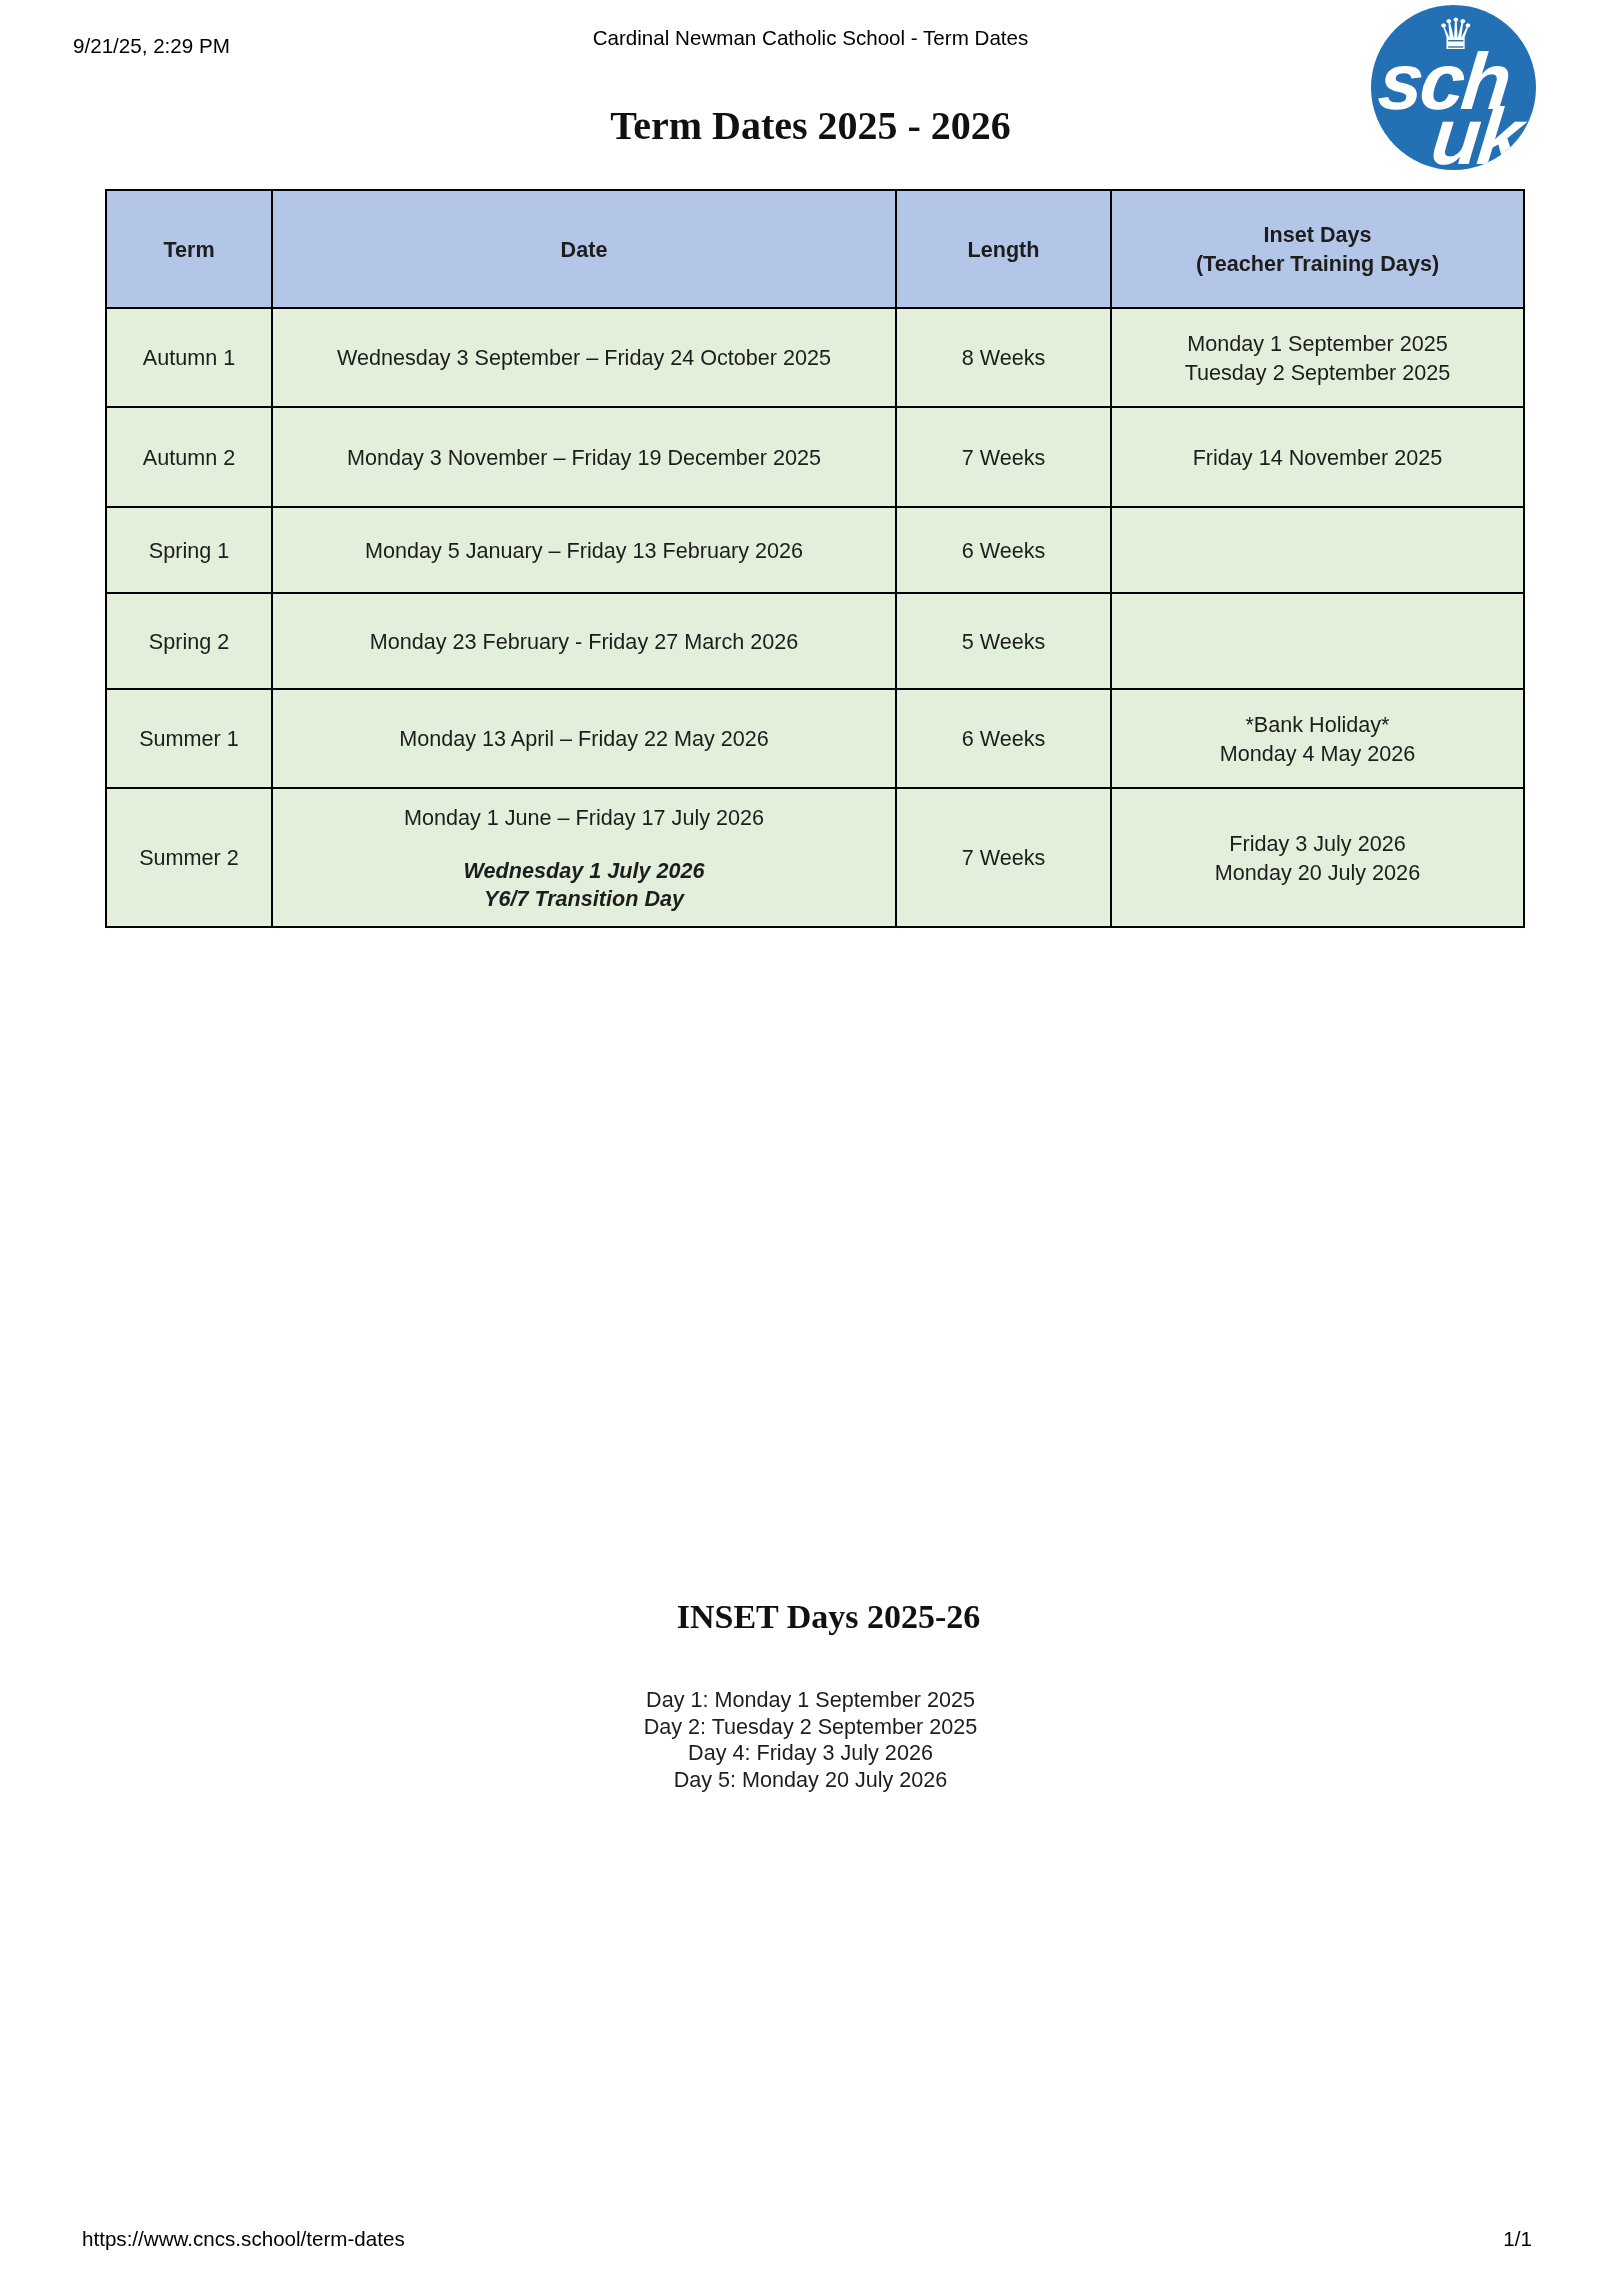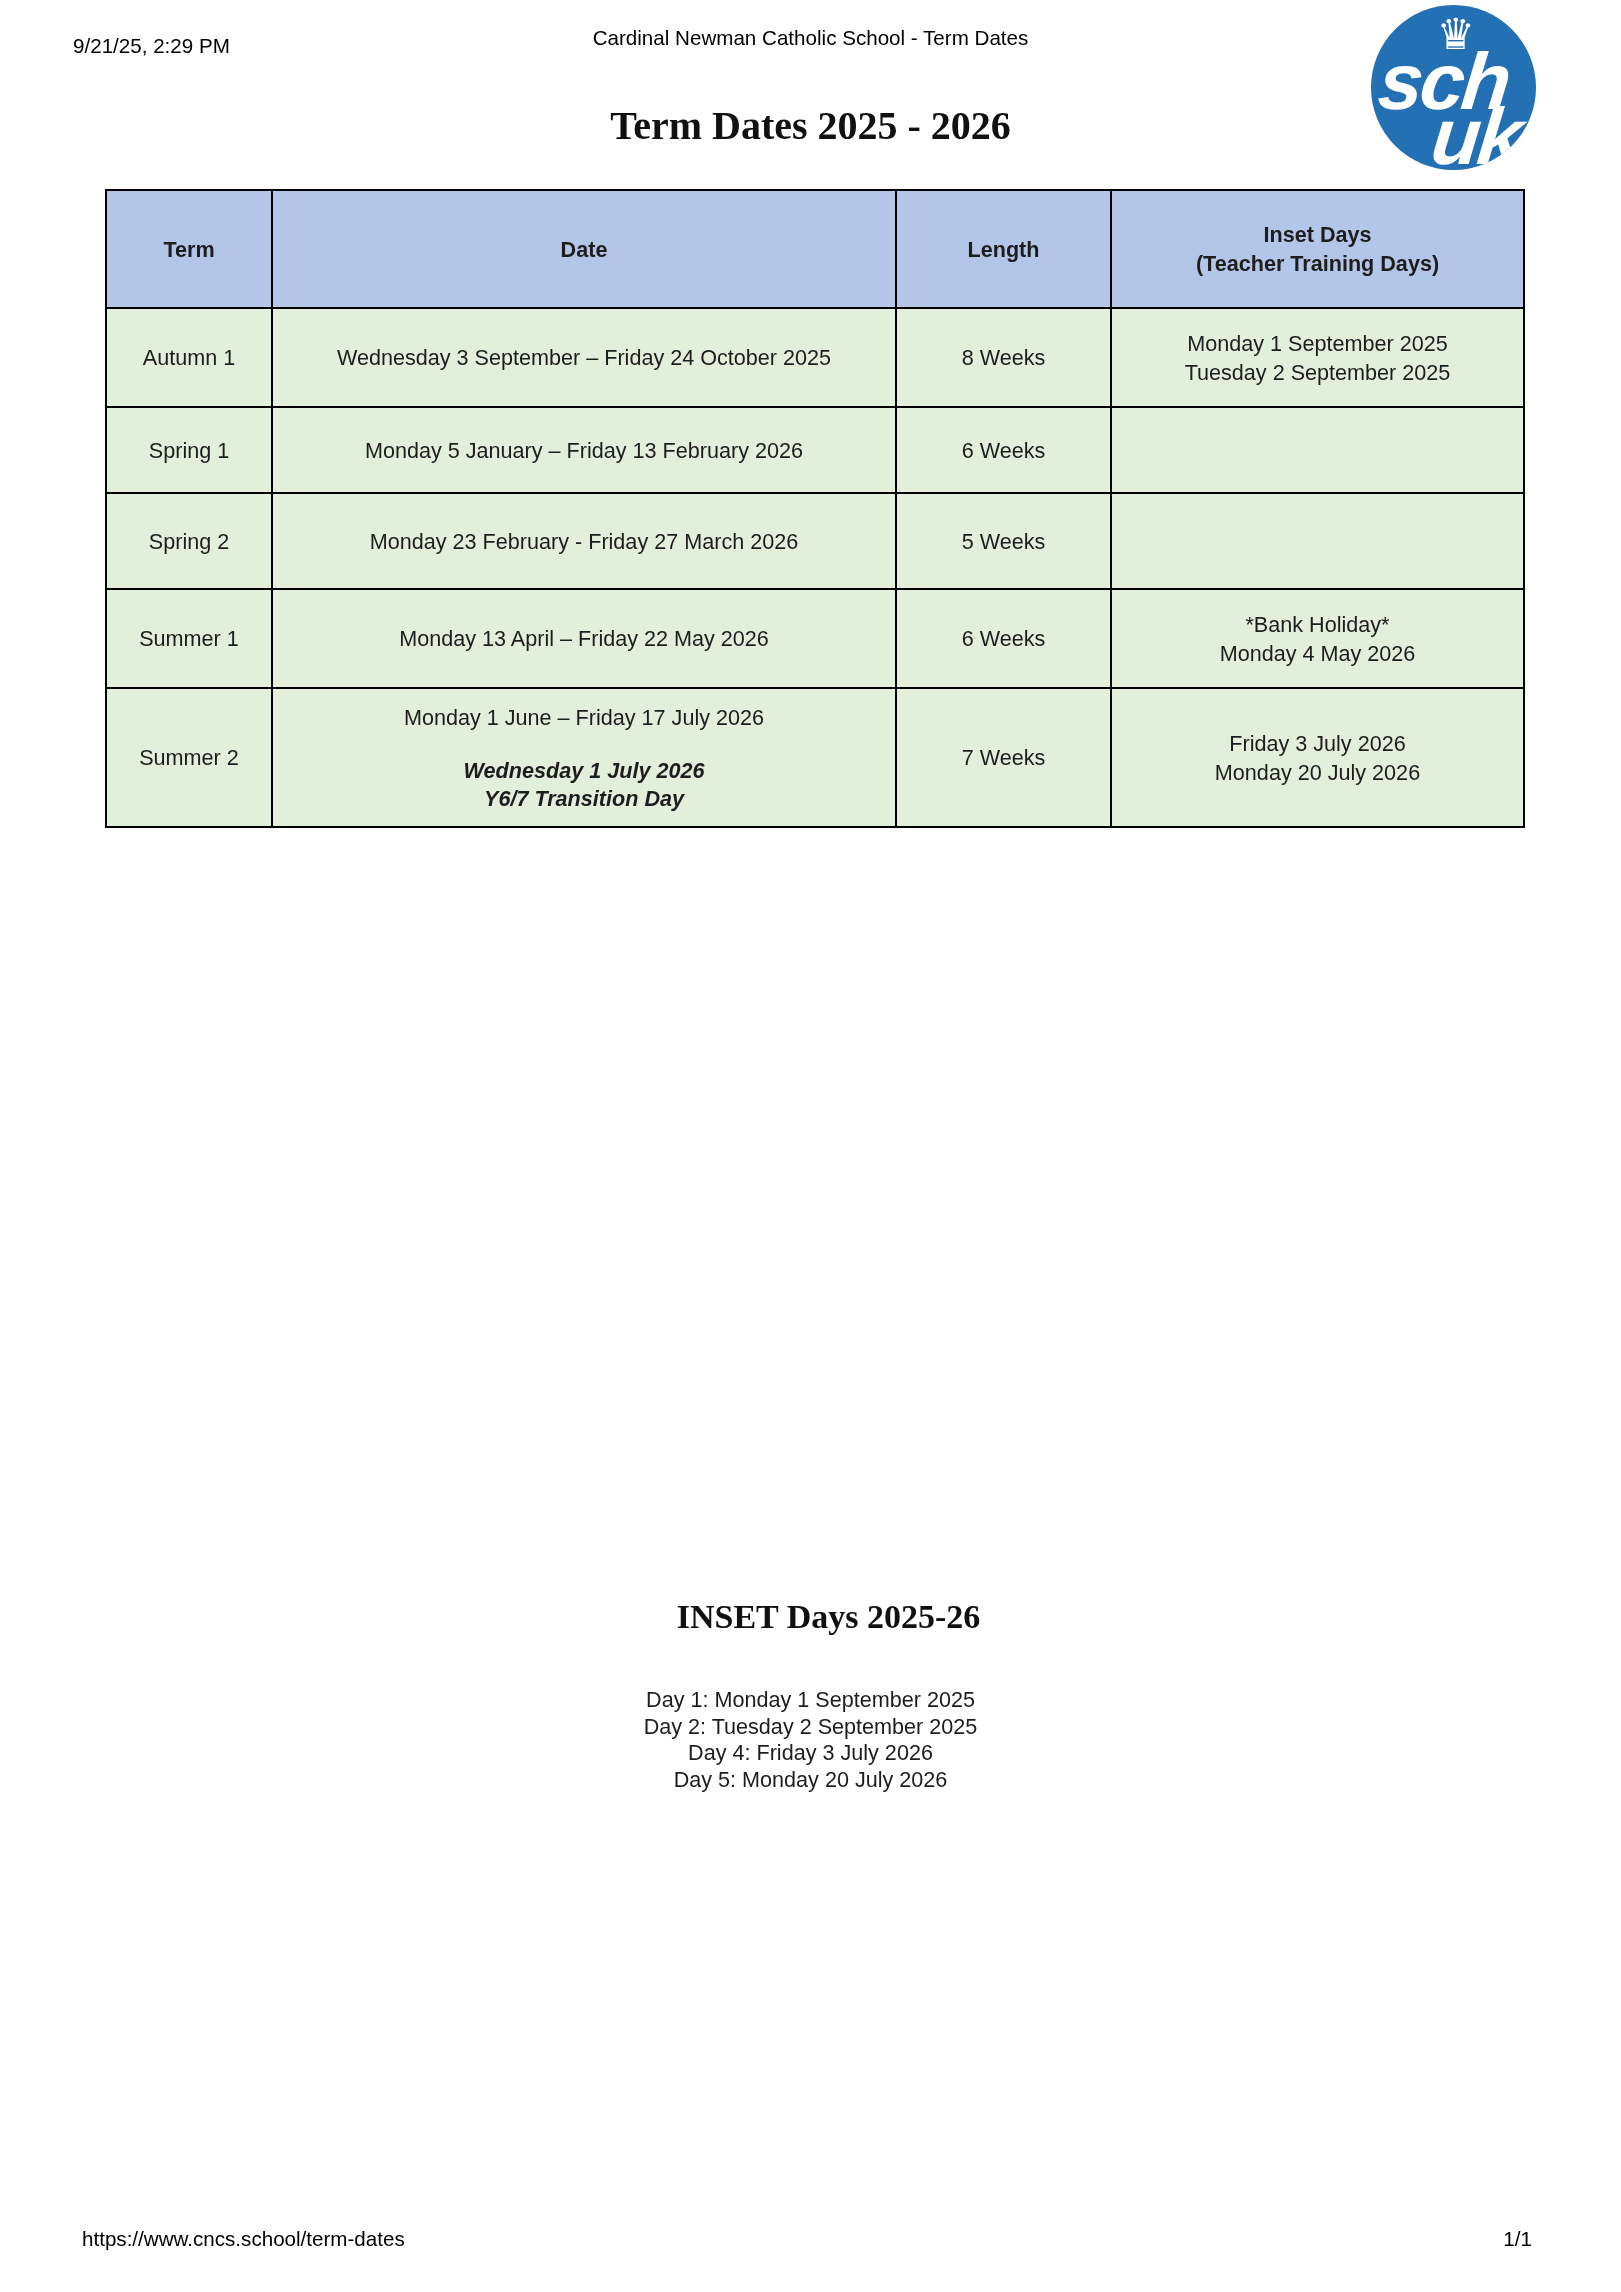--- a/index.html
+++ b/index.html
@@ -140,20 +140,28 @@
     <tbody>
       <tr class="r1">
         <td>Autumn 1</td>
         <td>Wednesday 3 September – Friday 24 October 2025</td>
         <td>8 Weeks</td>
         <td>
           <div class="inset-line">Monday 1 September 2025</div>
           <div class="inset-line">Tuesday 2 September 2025</div>
         </td>
       </tr>
+      <tr class="r2">
+        <td>Autumn 2</td>
+        <td>Monday 3 November – Friday 19 December 2025</td>
+        <td>7 Weeks</td>
+        <td>
+          <div class="inset-line">Friday 14 November 2025</div>
+        </td>
+      </tr>
       <tr class="r3">
         <td>Spring 1</td>
         <td>Monday 5 January – Friday 13 February 2026</td>
         <td>6 Weeks</td>
         <td></td>
       </tr>
       <tr class="r4">
         <td>Spring 2</td>
         <td>Monday 23 February - Friday 27 March 2026</td>
         <td>5 Weeks</td>

